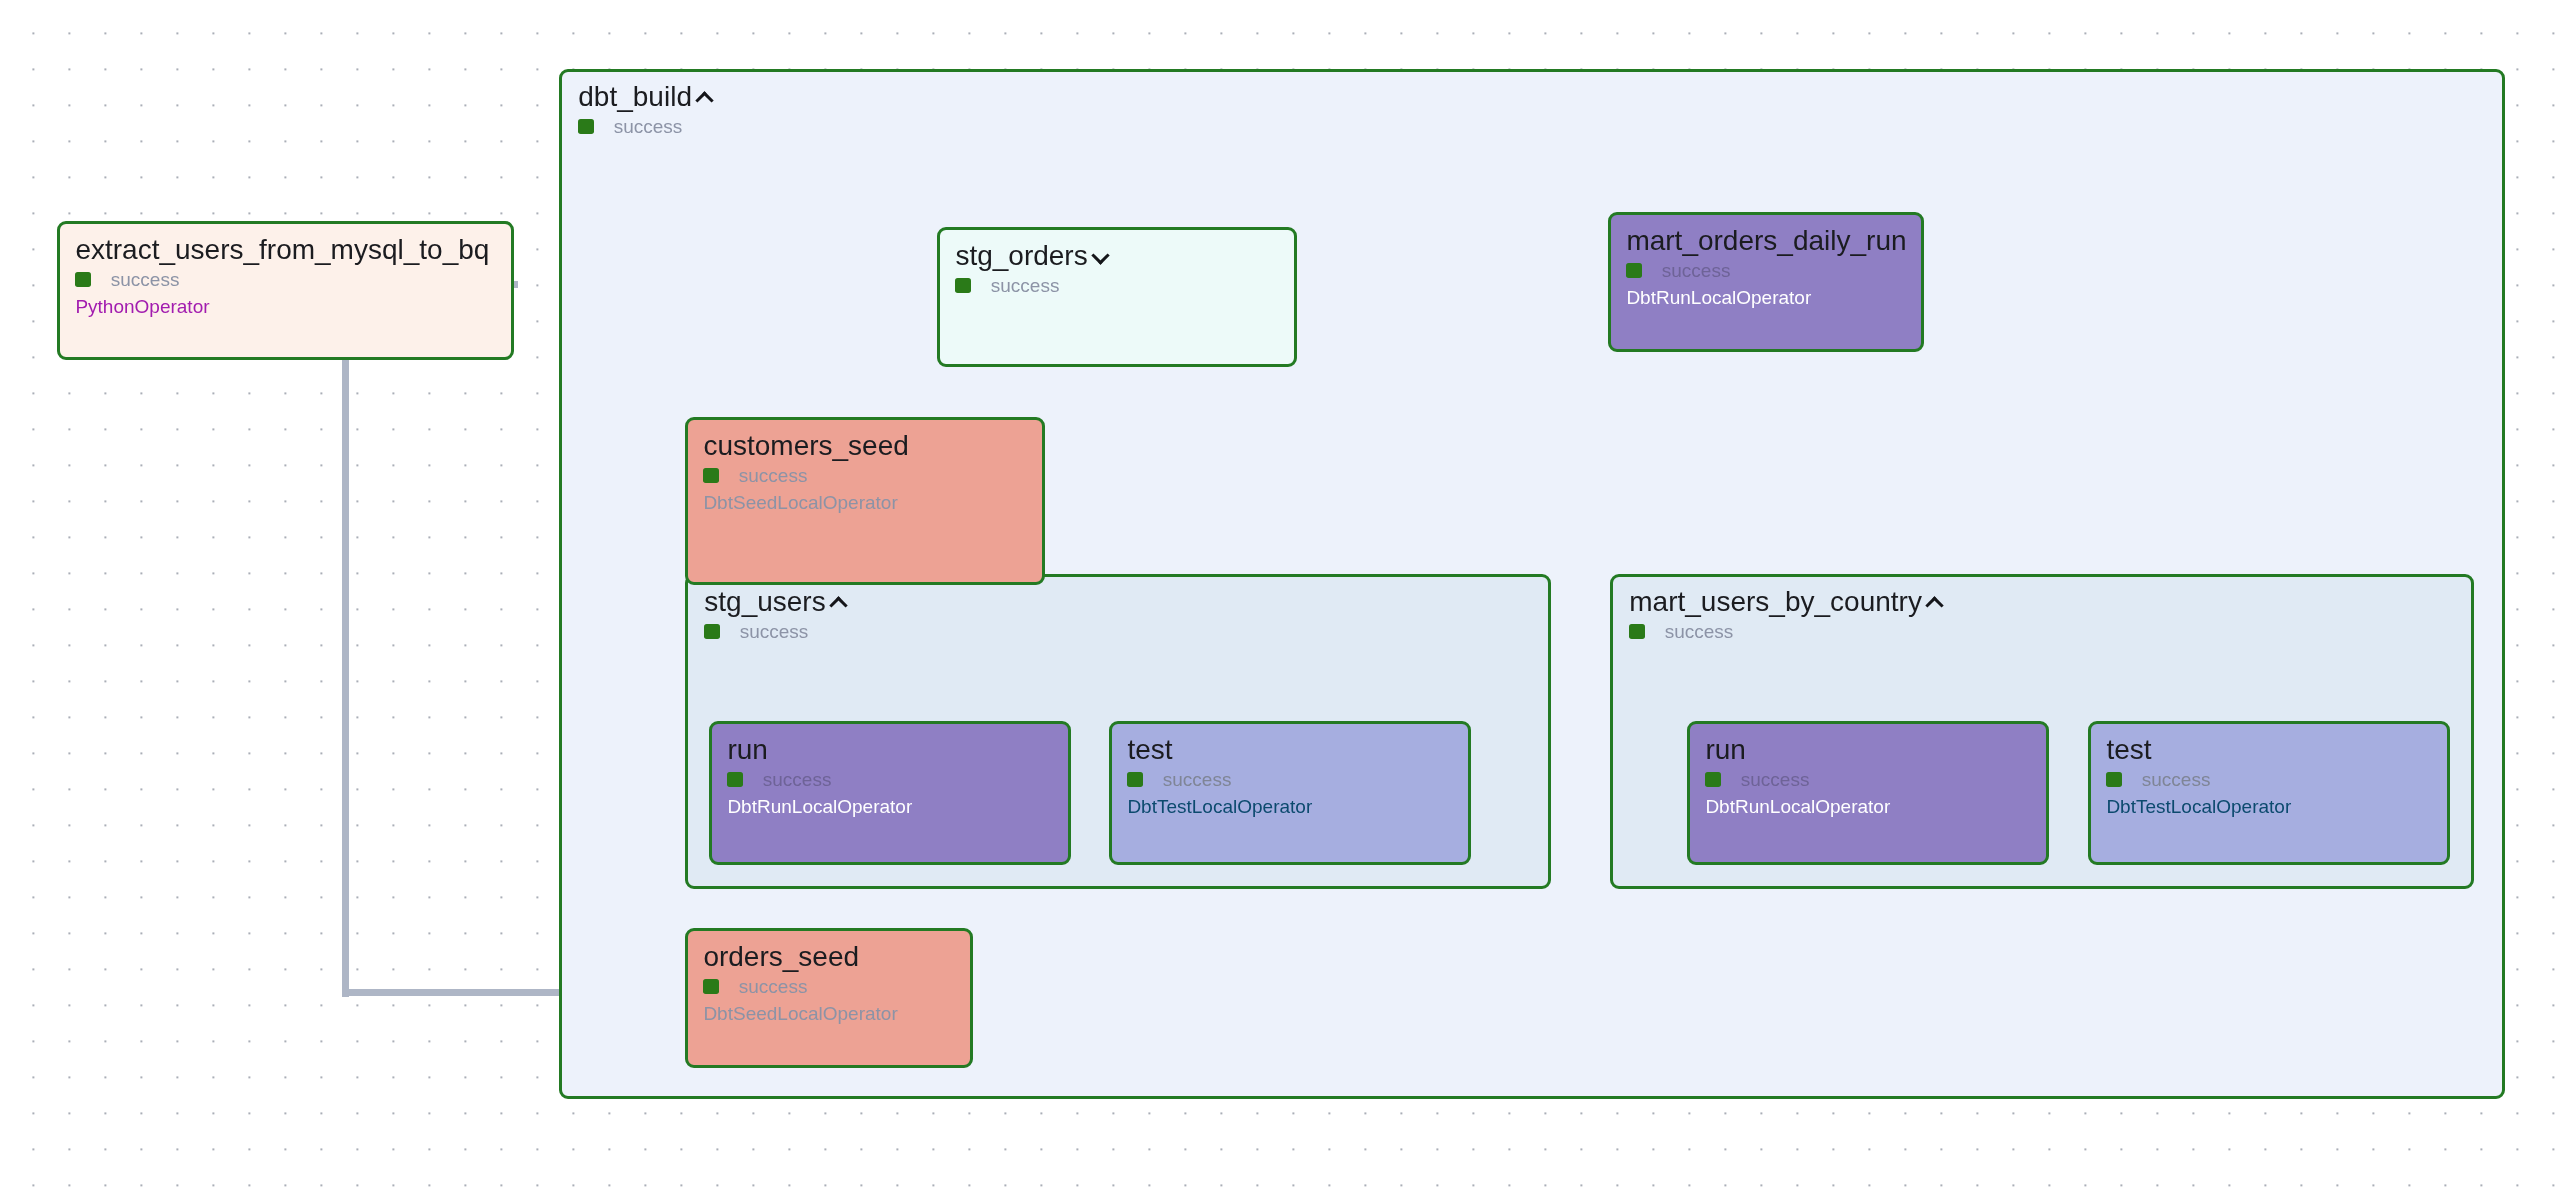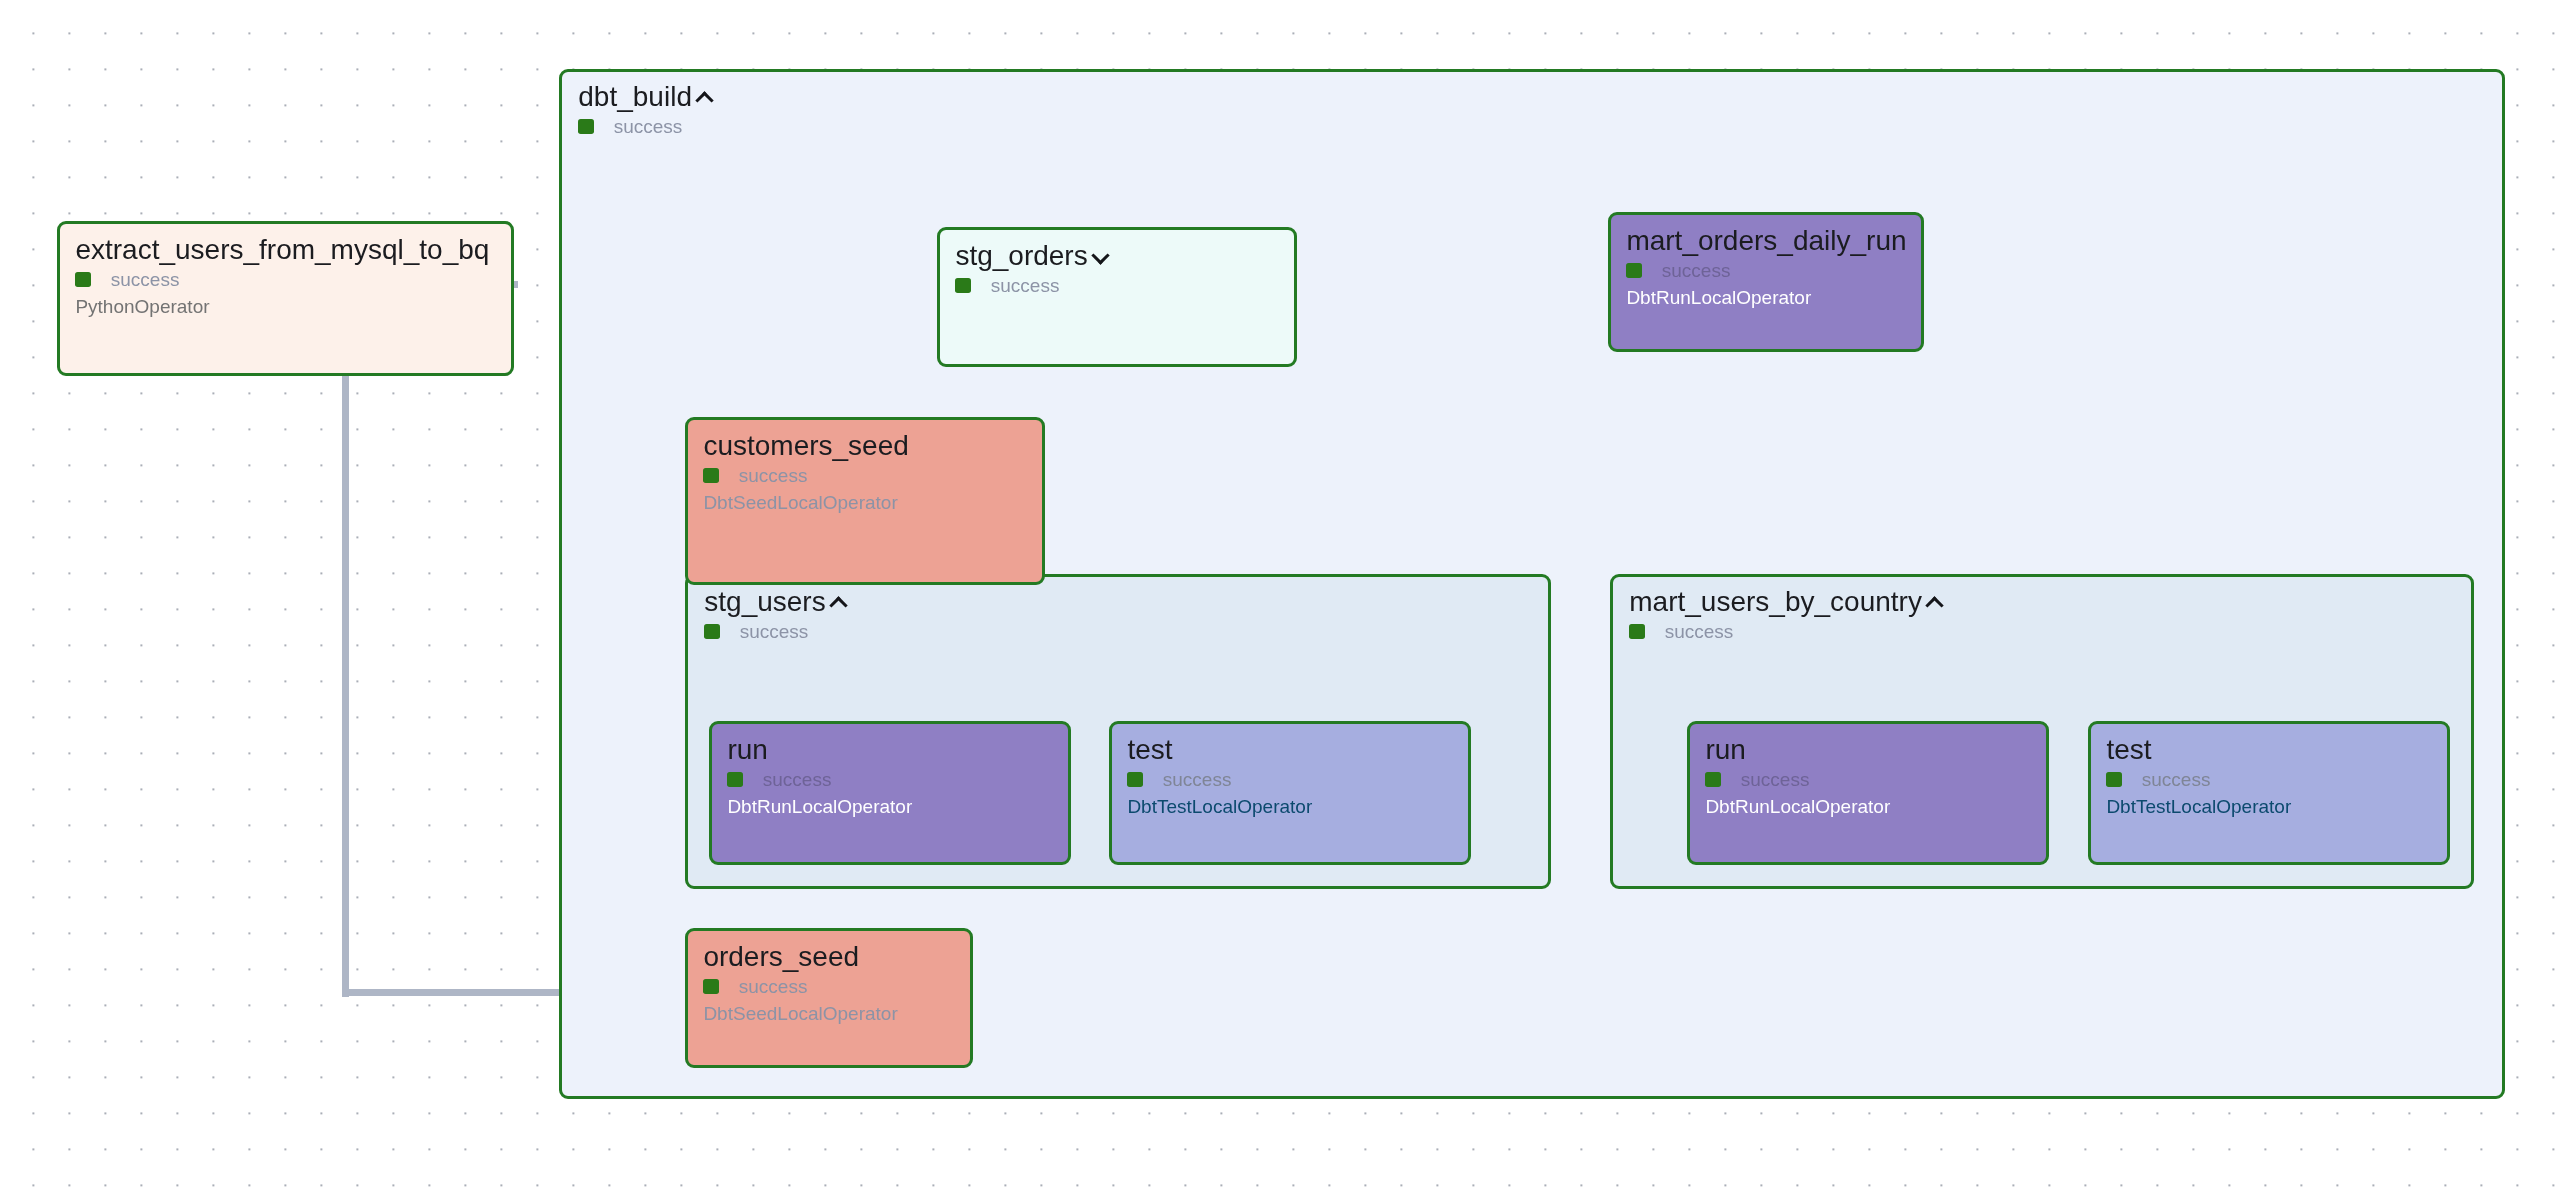--- a/index.html
+++ b/index.html
@@ -55,21 +55,21 @@
   .status-text {
     font-size: 19px;
     line-height: 21px;
     color: #8c93a6;
     white-space: nowrap;
   }
   .node-operator {
     font-size: 19px;
     line-height: 22.6px;
     margin-top: 6.3px;
-    color: #737373;
+    color: #a21caf;
     white-space: nowrap;
   }
 
   
   .chev {
     display: inline-block;
     width: 14.5px;
     height: 14.5px;
     position: relative;
     flex: none;
@@ -191,21 +191,21 @@
         <span>mart_users_by_country</span>
         <span class="chev up"></span>
       </div>
       <div class="node-status">
         <span class="status-swatch"></span>
         <span class="status-text">success</span>
       </div>
     </div>
   </div>
 
-  <div class="node n-python" style="left:57px; top:221px; width:457px; height:155px;">
+  <div class="node n-python" style="left:57px; top:221px; width:457px; height:139px;">
     <div class="node-inner">
       <div class="node-title">extract_users_from_mysql_to_bq</div>
       <div class="node-status">
         <span class="status-swatch"></span>
         <span class="status-text">success</span>
       </div>
       <div class="node-operator">PythonOperator</div>
     </div>
   </div>
 

